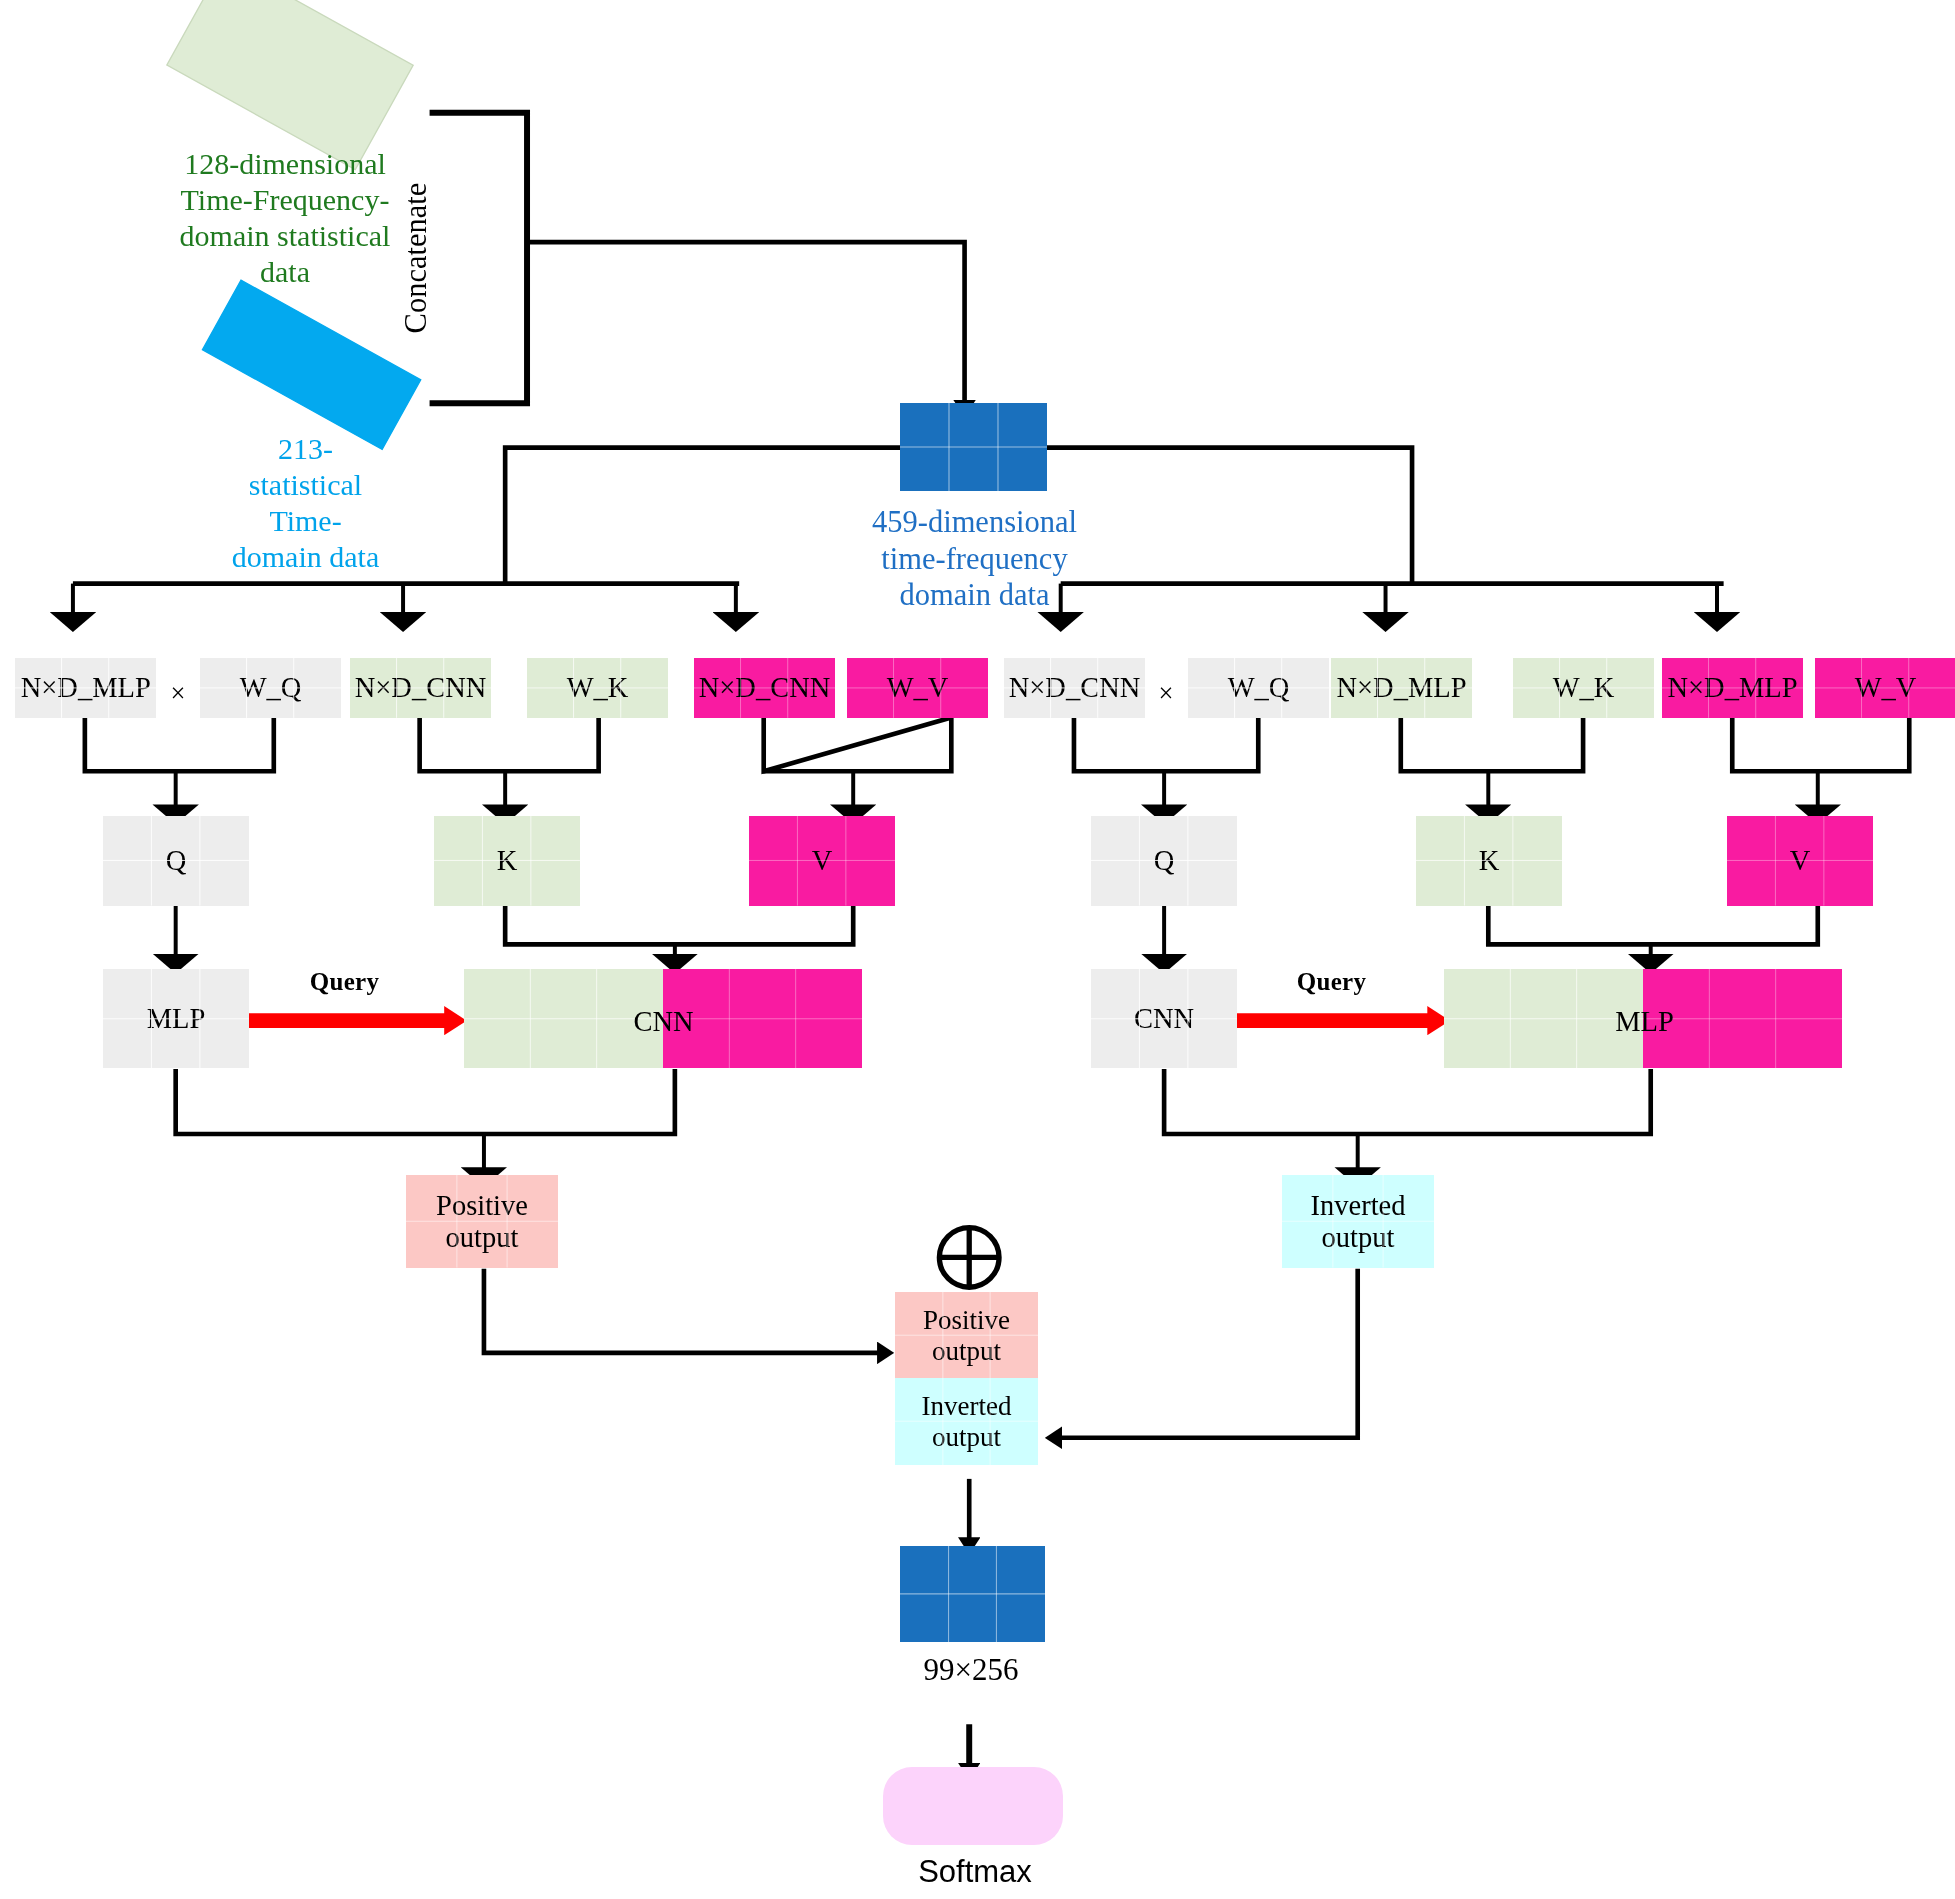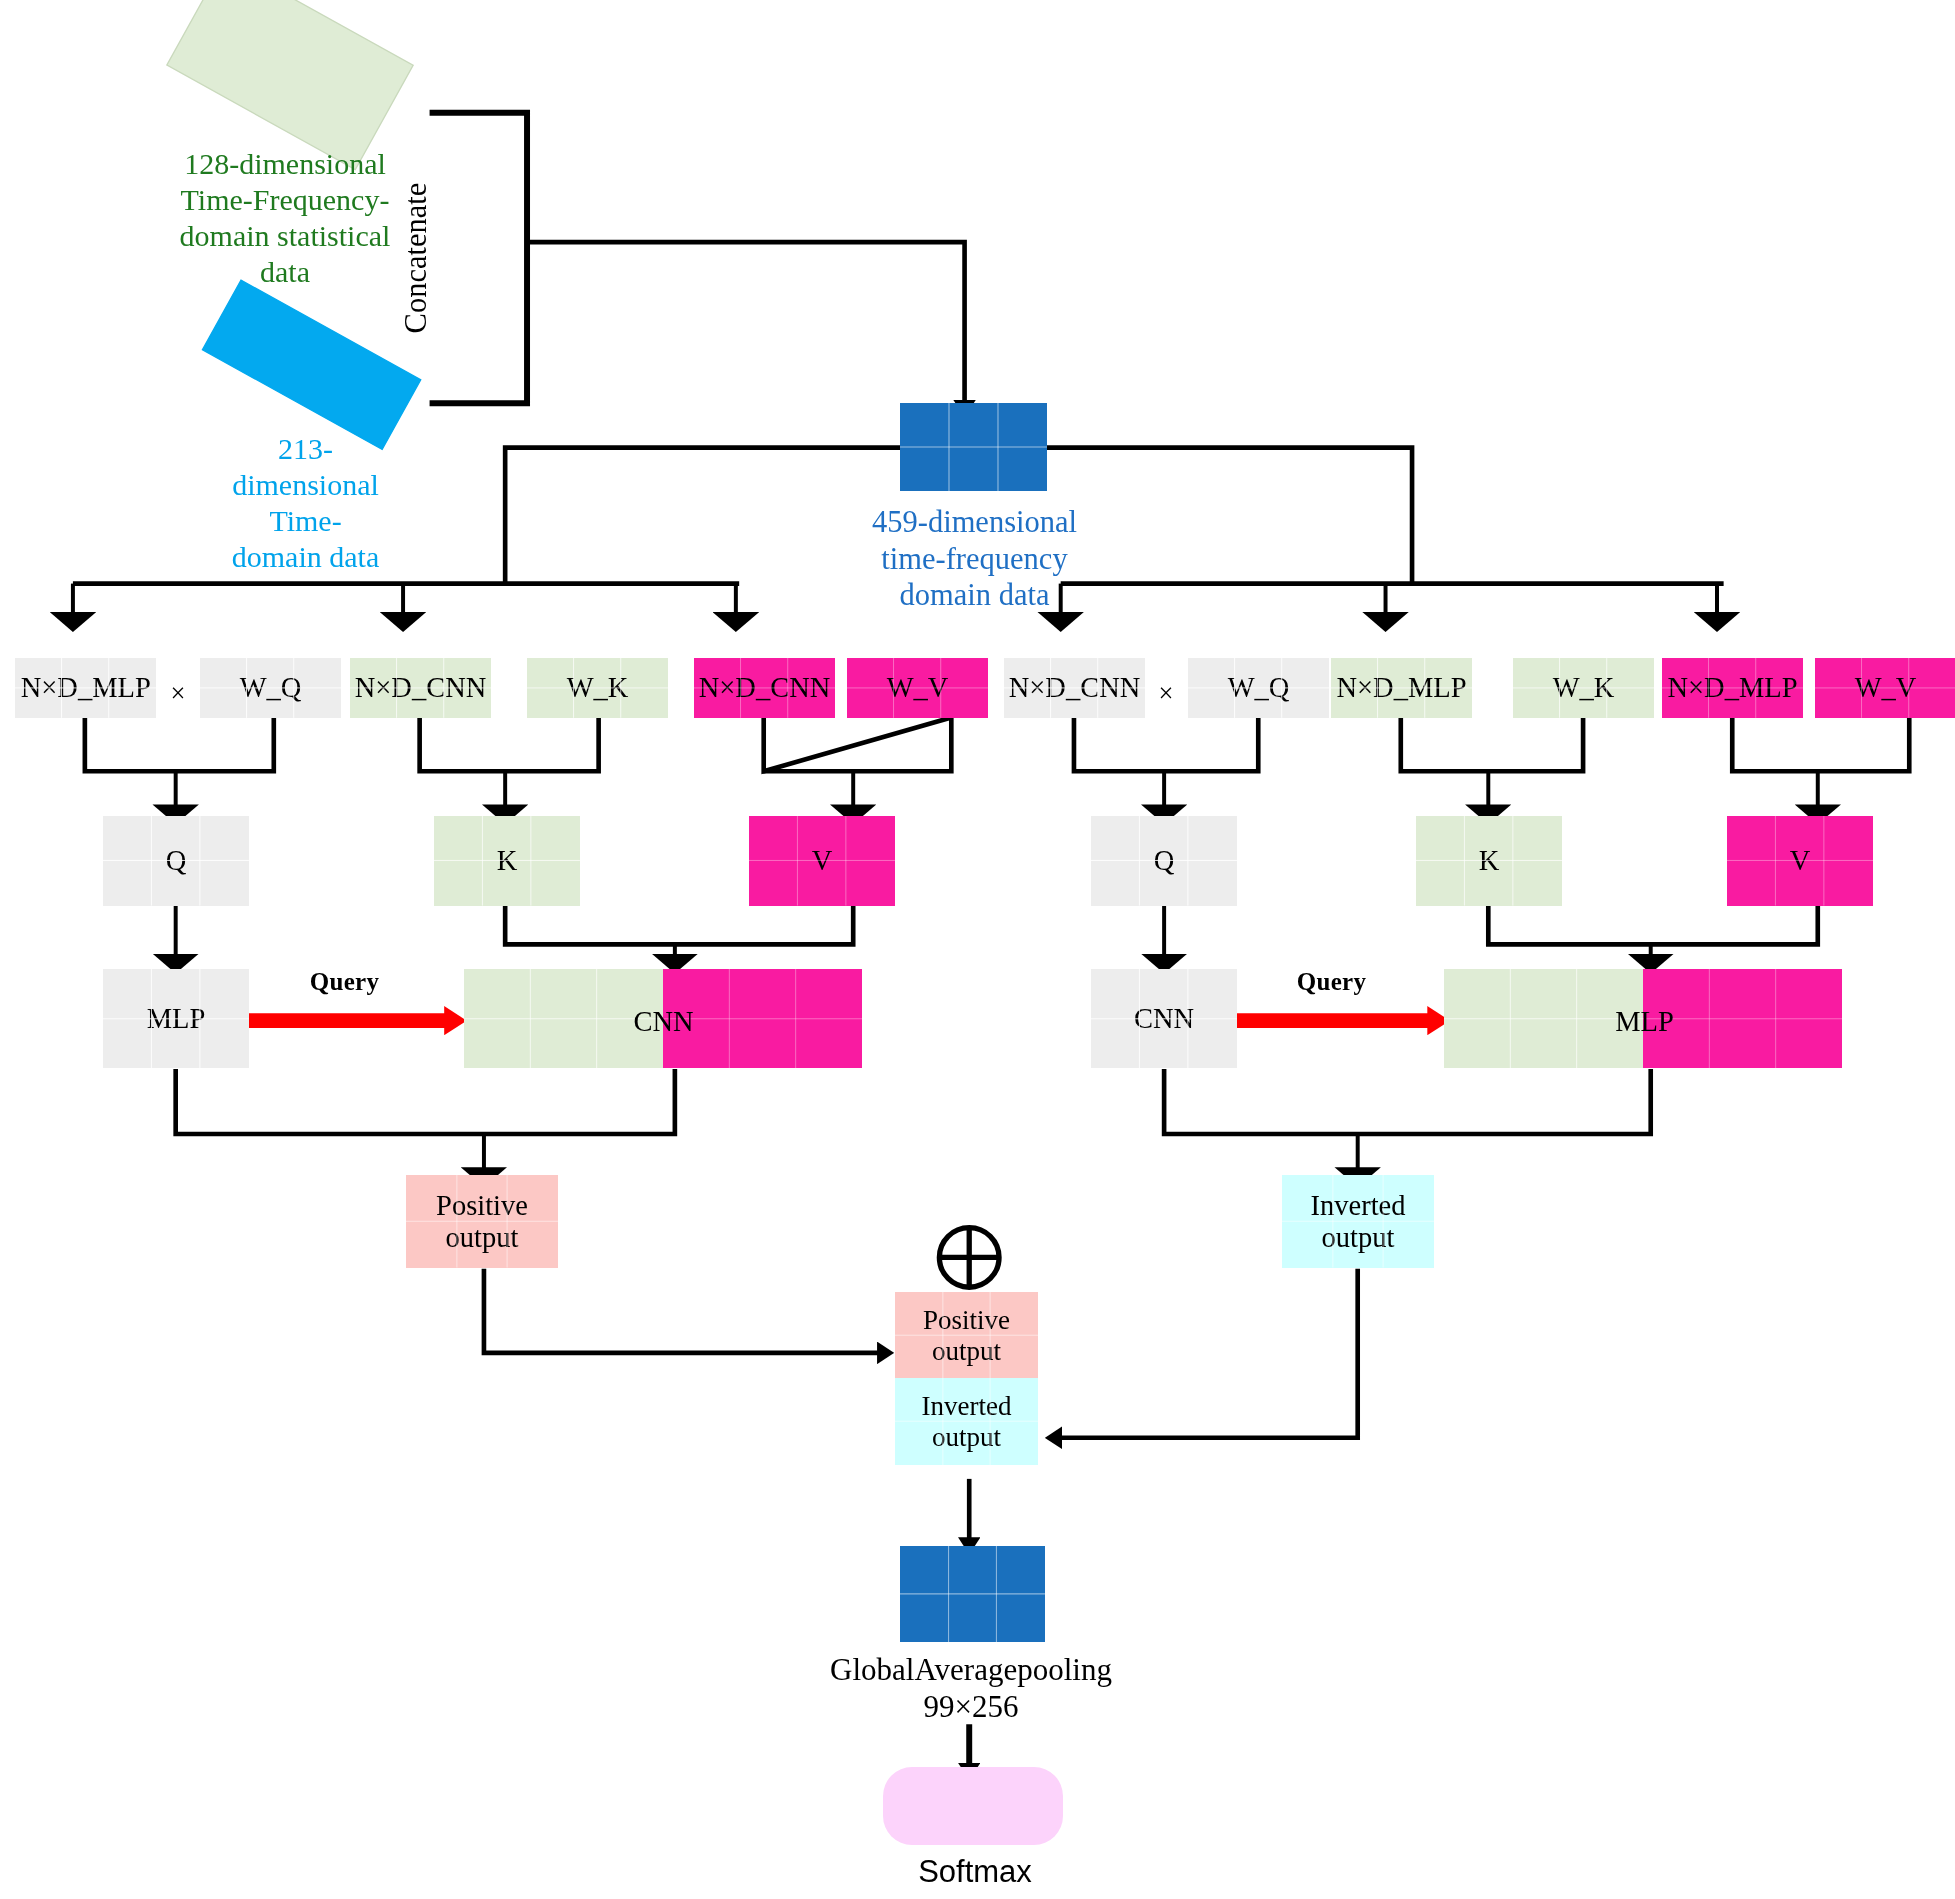--- a/index.html
+++ b/index.html
@@ -196,21 +196,21 @@
 
   <div class="label green-text" style="left:159px; top:146px; width:252px; font-size:30px;">
     <div>128-dimensional</div>
     <div>Time-Frequency-</div>
     <div>domain statistical</div>
     <div>data</div>
   </div>
 
   <div class="label blue-text" style="left:206px; top:431px; width:199px; font-size:30px;">
     <div>213-</div>
-    <div>dimensional</div>
+    <div>statistical</div>
     <div>Time-</div>
     <div>domain data</div>
   </div>
 
   <div class="label" style="left:398px; top:172px; width:172px; font-size:30.5px;
               transform: rotate(-90deg); transform-origin: 86px 86px;">
     <span>Concatenate</span>
   </div>
 
   <div class="node blue" style="left:900px; top:403px; width:147px; height:88px;">
@@ -489,21 +489,20 @@
   </div>
 
   <div class="node blue" style="left:900px; top:1546px; width:145px; height:96px;">
     <svg class="cellgrid" viewBox="0 0 218 145" preserveAspectRatio="none">
       <line x1="73" y1="0" x2="73" y2="145" stroke="#ffffff" stroke-width="1.6" opacity="0.5"></line>
       <line x1="145" y1="0" x2="145" y2="145" stroke="#ffffff" stroke-width="1.6" opacity="0.5"></line>
       <line x1="0" y1="72" x2="218" y2="72" stroke="#ffffff" stroke-width="1.6" opacity="0.5"></line>
     </svg>
   </div>
   <div class="label" style="left:749px; top:1651px; width:444px; font-size:31px;">
-    <div>GlobalAveragepooling</div>
     <div>99×256</div>
   </div>
 
   <div class="node violet softmax-box" style="left:883px; top:1767px; width:180px; height:78px;"></div>
   <div class="label" style="left:849px; top:1853px; width:252px; font-size:31px;
               font-family:'Liberation Sans', sans-serif;">
     <span>Softmax</span>
   </div>
 
 </div>

